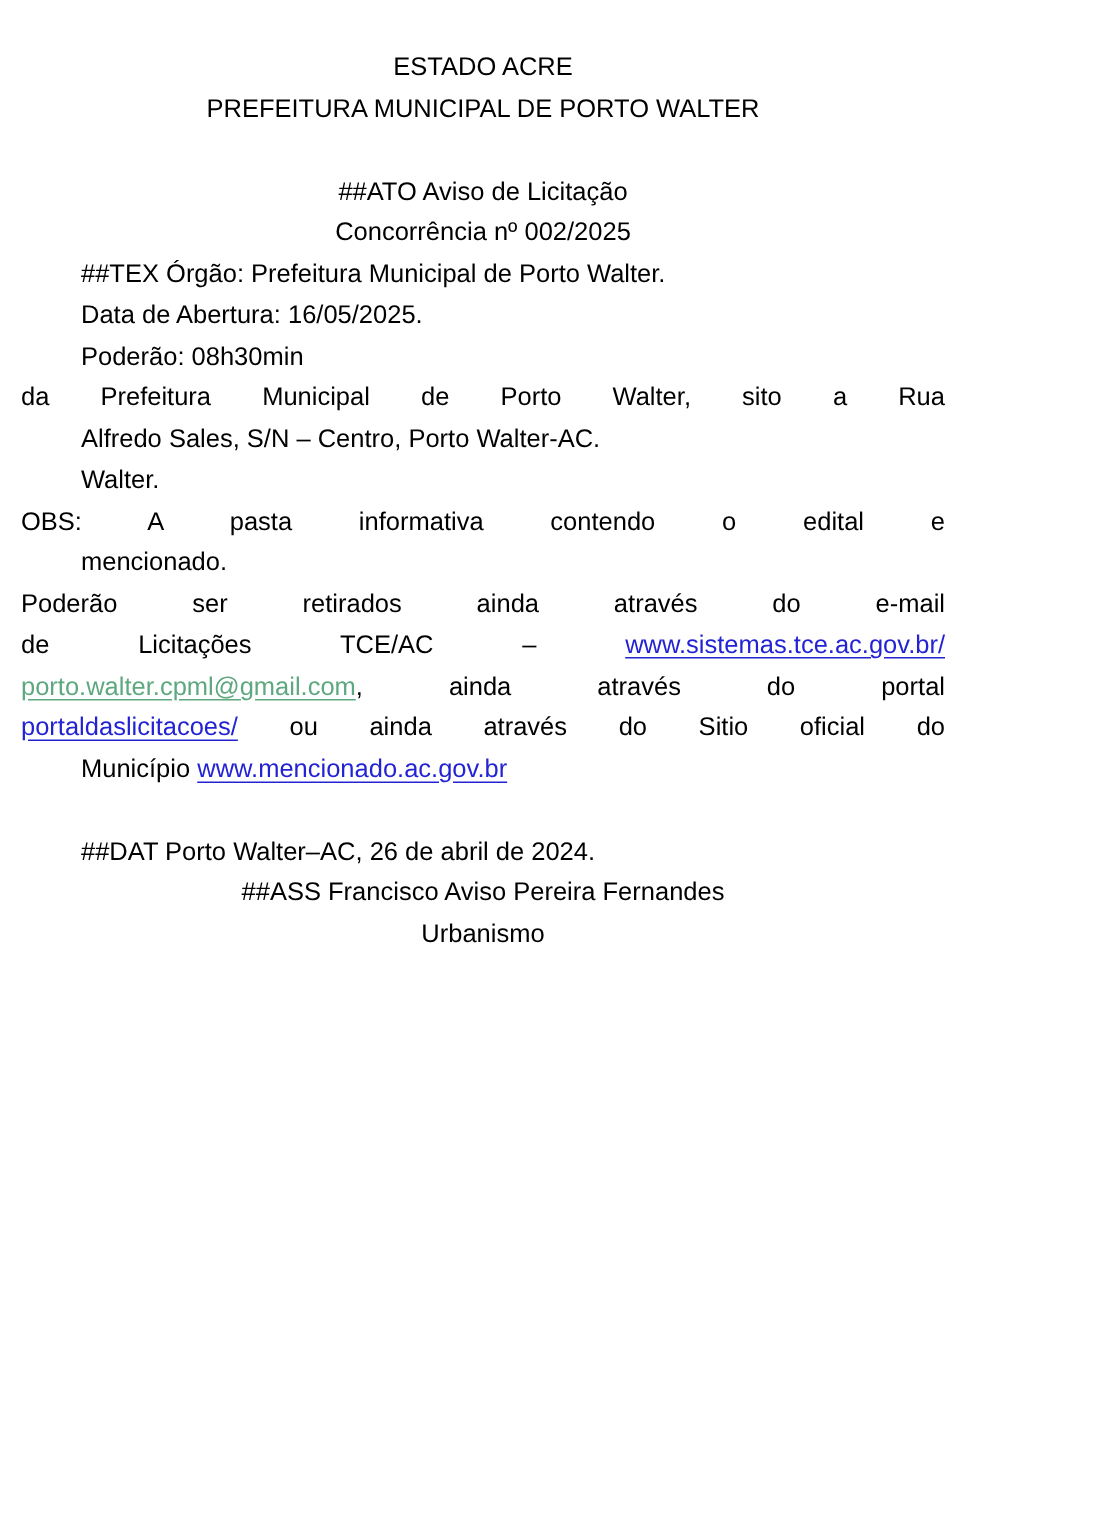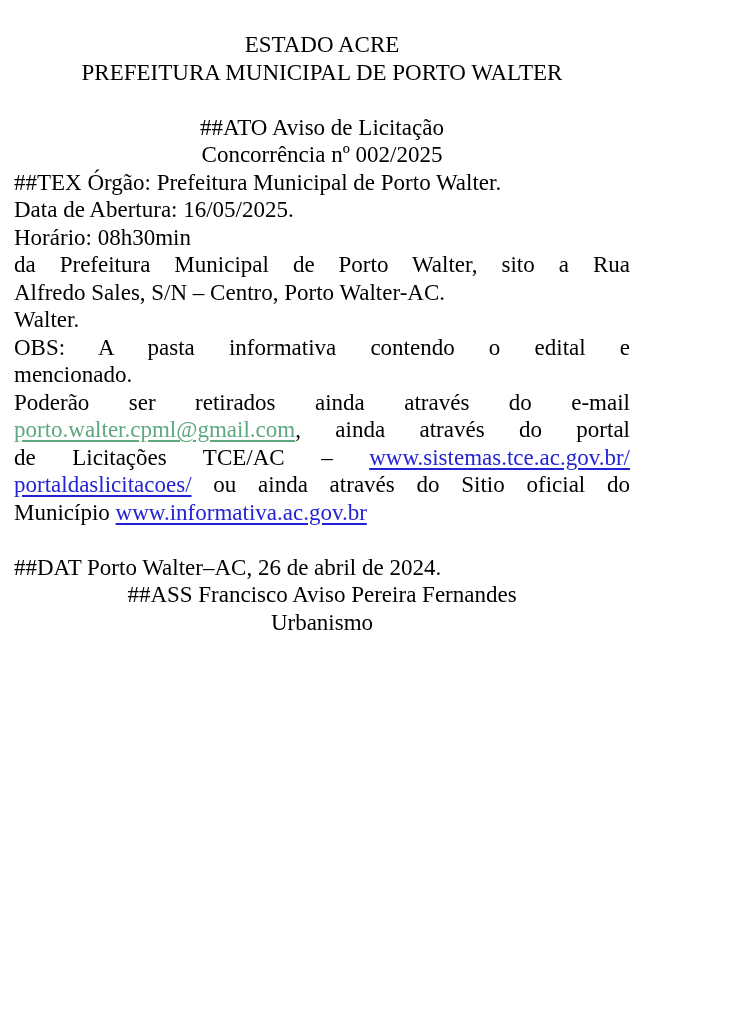--- a/index.html
+++ b/index.html
@@ -7,31 +7,31 @@
     padding: 0;
     background: #ffffff;
   }
   .page {
     position: relative;
     width: 733px;
     height: 1024px;
     box-sizing: border-box;
     background: #ffffff;
     padding: 31px 103px 0 14px;
-    font-family: Liberation Serif, serif;
-    font-size: 23px;
+    font-family: Liberation Sans, sans-serif;
+    font-size: 17px;
     line-height: 27.5px;
     color: #000000;
     overflow: hidden;
   }
   .line {
     min-height: 27.5px;
     white-space: normal;
   }
-  .line.left    { text-align: left; }
+  .line.left    { text-align: left; margin-left: 40px; }
   .line.center  { text-align: center; }
   .line.justify { text-align: justify; text-align-last: justify; }
   .link-email {
     color: var(--email-link-color, #5da87f);
     text-decoration: underline;
     text-underline-offset: 3px;
   }
   .link-web {
     color: var(--web-link-color, #2323d4);
     text-decoration: underline;
@@ -43,29 +43,29 @@
 
 <div class="page" style="background: rgb(255, 255, 255); color: rgb(0, 0, 0);">
   <div id="doc-lines">
       <div class="line center"><span>ESTADO ACRE</span></div>
       <div class="line center"><span>PREFEITURA MUNICIPAL DE PORTO WALTER</span></div>
       <div class="line left">&nbsp;</div>
       <div class="line center"><span>##ATO Aviso de Licitação</span></div>
       <div class="line center"><span>Concorrência nº 002/2025</span></div>
       <div class="line left"><span>##TEX Órgão: Prefeitura Municipal de Porto Walter.</span></div>
       <div class="line left"><span>Data de Abertura: 16/05/2025.</span></div>
-      <div class="line left"><span>Horário: 08h30min</span></div>
+      <div class="line left"><span>Poderão: 08h30min</span></div>
       <div class="line justify"><span>da Prefeitura Municipal de Porto Walter, sito a Rua</span></div>
       <div class="line left"><span>Alfredo Sales, S/N – Centro, Porto Walter-AC.</span></div>
       <div class="line left"><span>Walter.</span></div>
       <div class="line justify"><span>OBS: A pasta informativa contendo o edital e</span></div>
       <div class="line left"><span>mencionado.</span></div>
       <div class="line justify"><span>Poderão ser retirados ainda através do e-mail</span></div>
+      <div class="line justify"><span>de Licitações TCE/AC – </span><span class="link-web">www.sistemas.tce.ac.gov.br/</span></div>
       <div class="line justify"><span class="link-email">porto.walter.cpml@gmail.com</span><span>, ainda através do portal</span></div>
-      <div class="line justify"><span>de Licitações TCE/AC – </span><span class="link-web">www.sistemas.tce.ac.gov.br/</span></div>
       <div class="line justify"><span class="link-web">portaldaslicitacoes/</span><span> ou ainda através do Sitio oficial do</span></div>
-      <div class="line left"><span>Município </span><span class="link-web">www.informativa.ac.gov.br</span></div>
+      <div class="line left"><span>Município </span><span class="link-web">www.mencionado.ac.gov.br</span></div>
       <div class="line left">&nbsp;</div>
       <div class="line left"><span>##DAT Porto Walter–AC, 26 de abril de 2024.</span></div>
       <div class="line center"><span>##ASS Francisco Aviso Pereira Fernandes</span></div>
       <div class="line center"><span>Urbanismo</span></div>
     </div>
 </div>
 
 </body></html>

